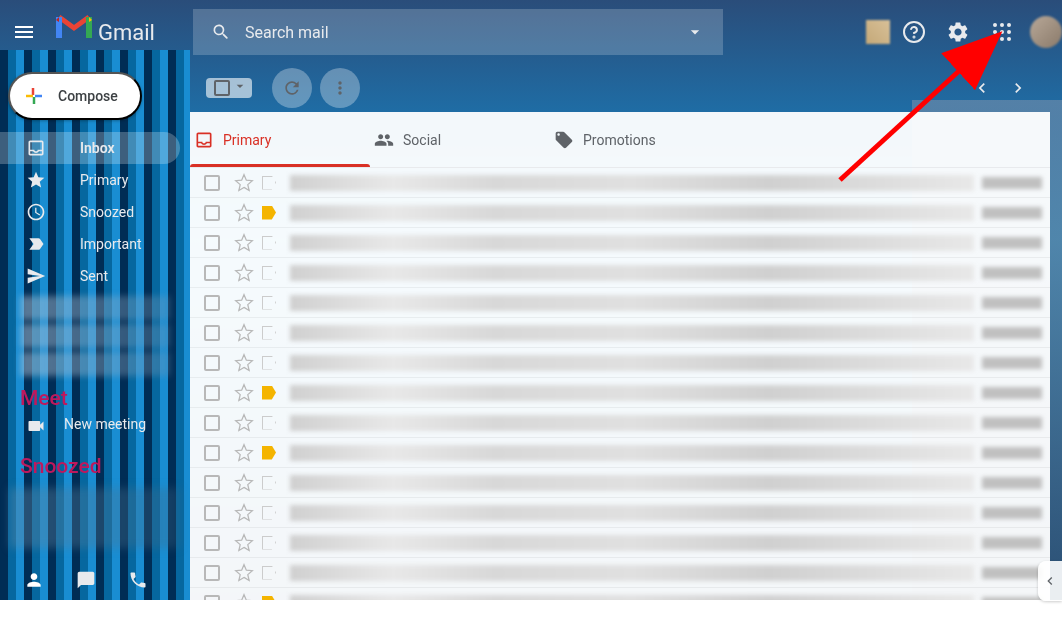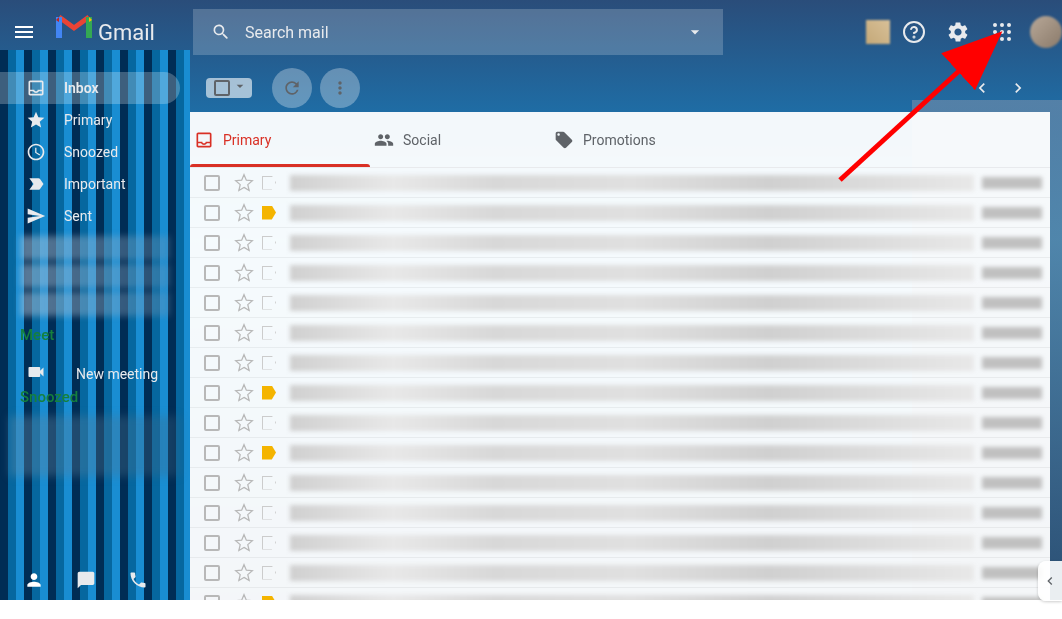--- a/index.html
+++ b/index.html
@@ -71,38 +71,38 @@
   margin: 0 8px 12px 8px; height: 48px; background: #fff; border-radius: 24px;
   box-shadow: 0 1px 3px rgba(0,0,0,0.3); display: inline-flex; align-items: center;
   padding: 0 22px 0 12px; gap: 12px; cursor: pointer; color: #3c4043; font-size: 14px;
   font-weight: 500;
 }
 .compose-plus {
   width: 24px; height: 24px; position: relative;
 }
 .nav-item {
   height: 32px; border-radius: 0 16px 16px 0; display: flex; align-items: center;
-  padding: 0 12px 0 26px; gap: 18px; cursor: pointer; font-size: 14px; color: #e8eaed;
+  padding: 0 12px 0 26px; gap: 34px; cursor: pointer; font-size: 14px; color: #e8eaed;
   margin-right: 10px;
 }
 .nav-item.active { background: rgba(255,255,255,0.24); font-weight: 600; }
 .nav-item-icon { width: 20px; height: 20px; display: flex; align-items: center; justify-content: center; }
 
 .sidebar-blur-item {
   height: 24px; margin: 4px 20px 4px 20px;
   background: linear-gradient(90deg, rgba(180,200,220,0.5), rgba(120,150,180,0.3));
   filter: blur(3px);
 }
 
 .section-header {
-  padding: 6px 12px 6px 20px; font-size: 15px; font-weight: 500; color: #15803d;
+  padding: 6px 12px 6px 20px; font-size: 21px; font-weight: 500; color: #be185d;
 }
 .meet-item {
-  height: 32px; display: flex; align-items: flex-end; padding: 0 12px 0 26px;
-  gap: 30px; cursor: pointer; font-size: 14px; color: #e8eaed; border-radius: 0 16px 16px 0;
+  height: 32px; display: flex; align-items: flex-start; padding: 0 12px 0 26px;
+  gap: 18px; cursor: pointer; font-size: 14px; color: #e8eaed; border-radius: 0 16px 16px 0;
   margin-right: 10px;
 }
 
 .hangouts-content {
   margin: 4px 10px; height: 60px;
   background: linear-gradient(90deg, rgba(100,140,170,0.4), rgba(60,100,130,0.3));
   filter: blur(4px);
 }
 
 .sidebar-bottom {
@@ -268,20 +268,32 @@
           <circle cx="12" cy="19" r="2"></circle>
           <circle cx="19" cy="19" r="2"></circle>
         </svg>
     </div>
     <div class="account-avatar"></div>
   </div>
 </header>
 
 <div class="main-container">
   <aside class="sidebar">
+    <button class="compose-btn">
+      <span class="compose-plus">
+        <svg width="24" height="24" viewBox="0 0 24 24">
+            <path d="M11 4v7H4v2h7v7h2v-7h7v-2h-7V4z" fill="none"></path>
+            <path d="M11 4v7" stroke="#ea4335" stroke-width="2.5"></path>
+            <path d="M4 12h7" stroke="#fbbc04" stroke-width="2.5"></path>
+            <path d="M13 12h7" stroke="#4285f4" stroke-width="2.5"></path>
+            <path d="M12 13v7" stroke="#34a853" stroke-width="2.5"></path>
+          </svg>
+      </span>
+      <span>Compose</span>
+    </button>
 
     <div class="nav-item active">
       <span class="nav-item-icon">
         <svg width="20" height="20" viewBox="0 0 24 24" fill="currentColor">
             <path d="M19 3H5c-1.1 0-2 .9-2 2v14c0 1.1.9 2 2 2h14c1.1 0 2-.9 2-2V5c0-1.1-.9-2-2-2zm0 16H5v-3h3.56c.69 1.19 1.97 2 3.45 2s2.75-.81 3.45-2H19v3zm0-5h-4.99c0 1.1-.9 2-2 2s-2-.9-2-2H5V5h14v9z"></path>
           </svg>
       </span>
       <span>Inbox</span>
     </div>
     <div class="nav-item">

